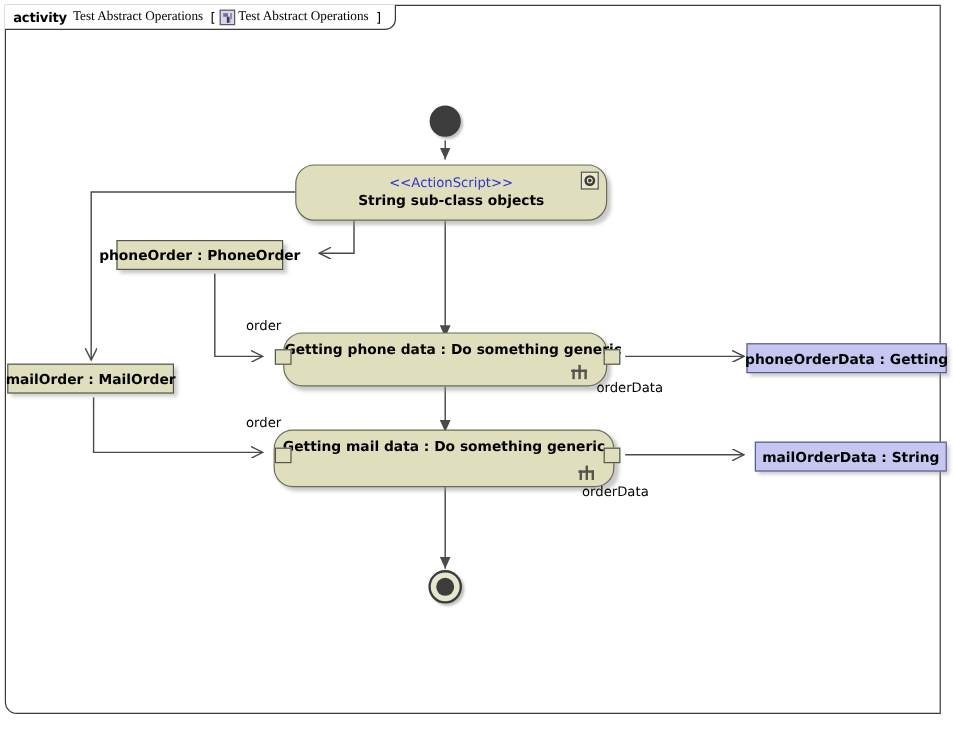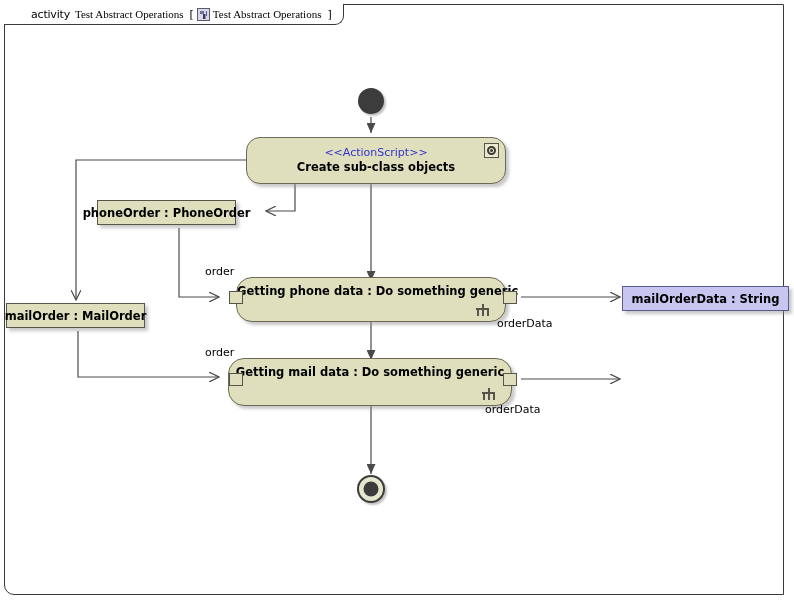--- a/index.html
+++ b/index.html
@@ -46,24 +46,23 @@
     background: #ffffff;
     display: flex;
     align-items: center;
     padding: 0 9px 0 7px;
     white-space: nowrap;
     font-size: 11px;
     color: #000000;
     z-index: 4;
   }
   .frame-tab .kw {
-    font-weight: normal;
+    font-weight: bold;
     margin-right: 5px;
     letter-spacing: -0.2px;
-    margin-left: 20px;
   }
   .frame-tab .tname { margin-right: 4px; font-family: Liberation Serif, serif; }
   .frame-tab .brk { margin: 0 2px; }
 
   .tab-icon {
     position: relative;
     display: inline-block;
     width: 13px;
     height: 13px;
     margin: 0 3px 0 1px;
@@ -310,23 +309,23 @@
       <path d="M78,331 L78,377 L219,377" marker-end="url(#arrowOpen)"></path>
 
       <path d="M521,297 L620,297" marker-end="url(#arrowOpen)"></path>
 
       <path d="M521,379 L620,379" marker-end="url(#arrowOpen)"></path>
     </g>
   </svg>
 
   <div class="node initial-node" style="left:358px; top:88px;"></div>
 
-  <div class="node action" style="left:246px; top:137px; width:260px; height:47px;">
+  <div class="node action" style="left:246px; top:137px; width:260px; height:47px;border-radius:16px;">
     <div class="stereo">&lt;&lt;ActionScript&gt;&gt;</div>
-    <div class="aname">Create sub-class objects</div>
+    <div class="aname">String sub-class objects</div>
     <div class="action-badge"></div>
   </div>
 
   <div class="node objnode" style="left:97px; top:200px; width:139px; height:25px;">
     <span>phoneOrder : PhoneOrder</span>
   </div>
 
   <div class="node objnode" style="left:6px; top:303px; width:139px; height:25px;text-align:center;">
     <span>mailOrder : MailOrder</span>
   </div>
@@ -351,23 +350,26 @@
         <i class="rk-h"></i>
       <i class="rk-v1"></i>
         <i class="rk-v2"></i>
         <i class="rk-v3"></i>
     </div>
   </div>
   <div class="pin" style="left:229px; top:373px;"></div>
   <div class="pin" style="left:503px; top:373px;"></div>
 
   <div class="node objnode lav" style="left:622px; top:286px; width:167px; height:25px;">
+    <span>phoneOrderData : Getting</span>
+  </div>
+
+  <div class="node objnode lav" style="left:629px; top:368px; width:160px; height:25px;">
     <span>mailOrderData : String</span>
   </div>
-
 
   <div class="node final-node" style="left:357px; top:475px;"></div>
 
   <div class="elabel" style="left:205px; top:265px;">order</div>
   <div class="elabel" style="left:205px; top:346px;">order</div>
   <div class="elabel" style="left:497px; top:317px;">orderData</div>
   <div class="elabel" style="left:485px; top:403px;">orderData</div>
 
 </div>
 

